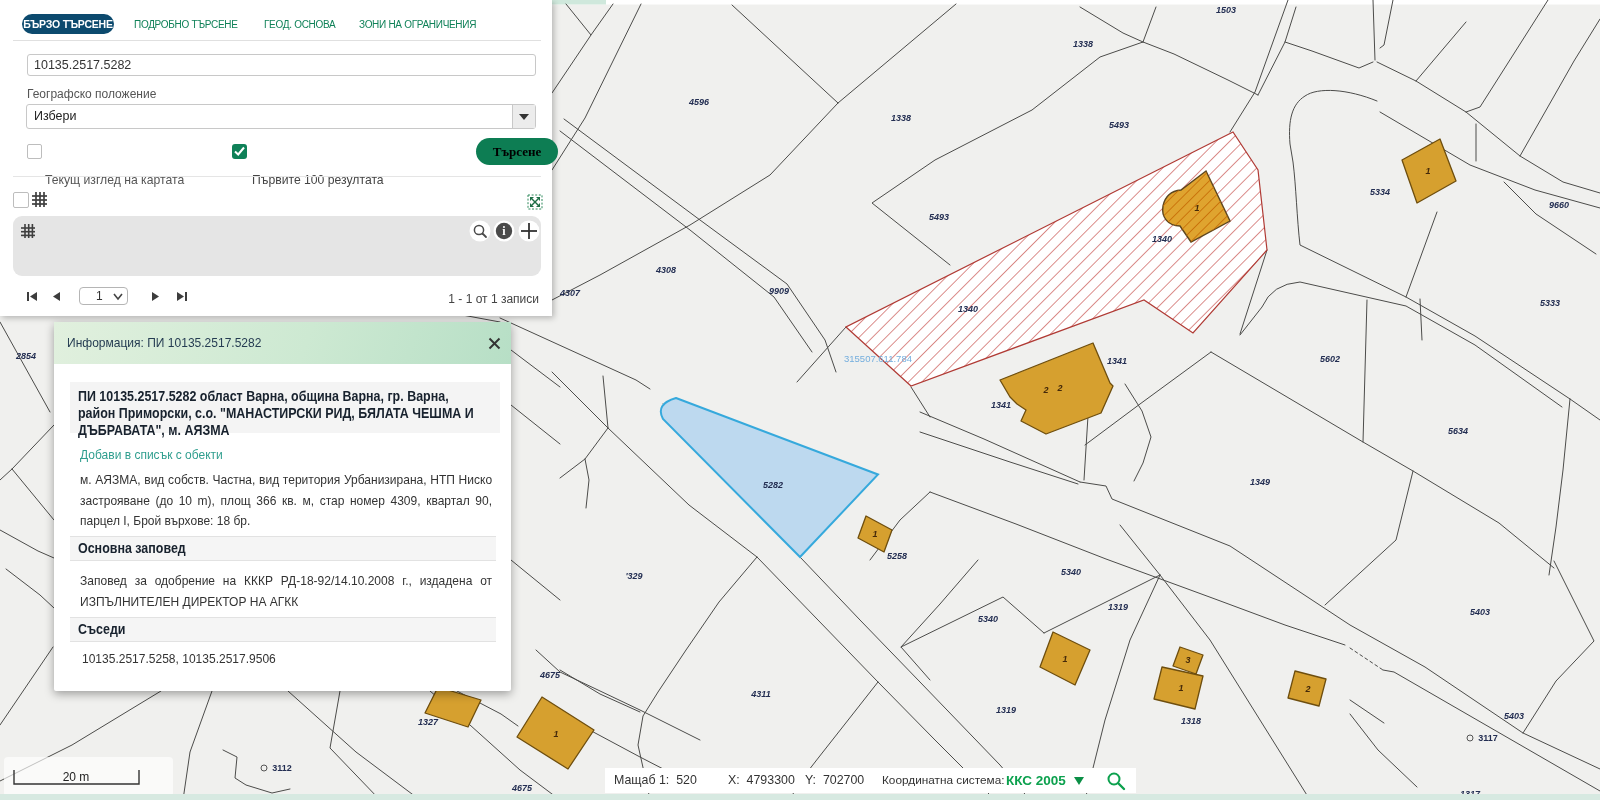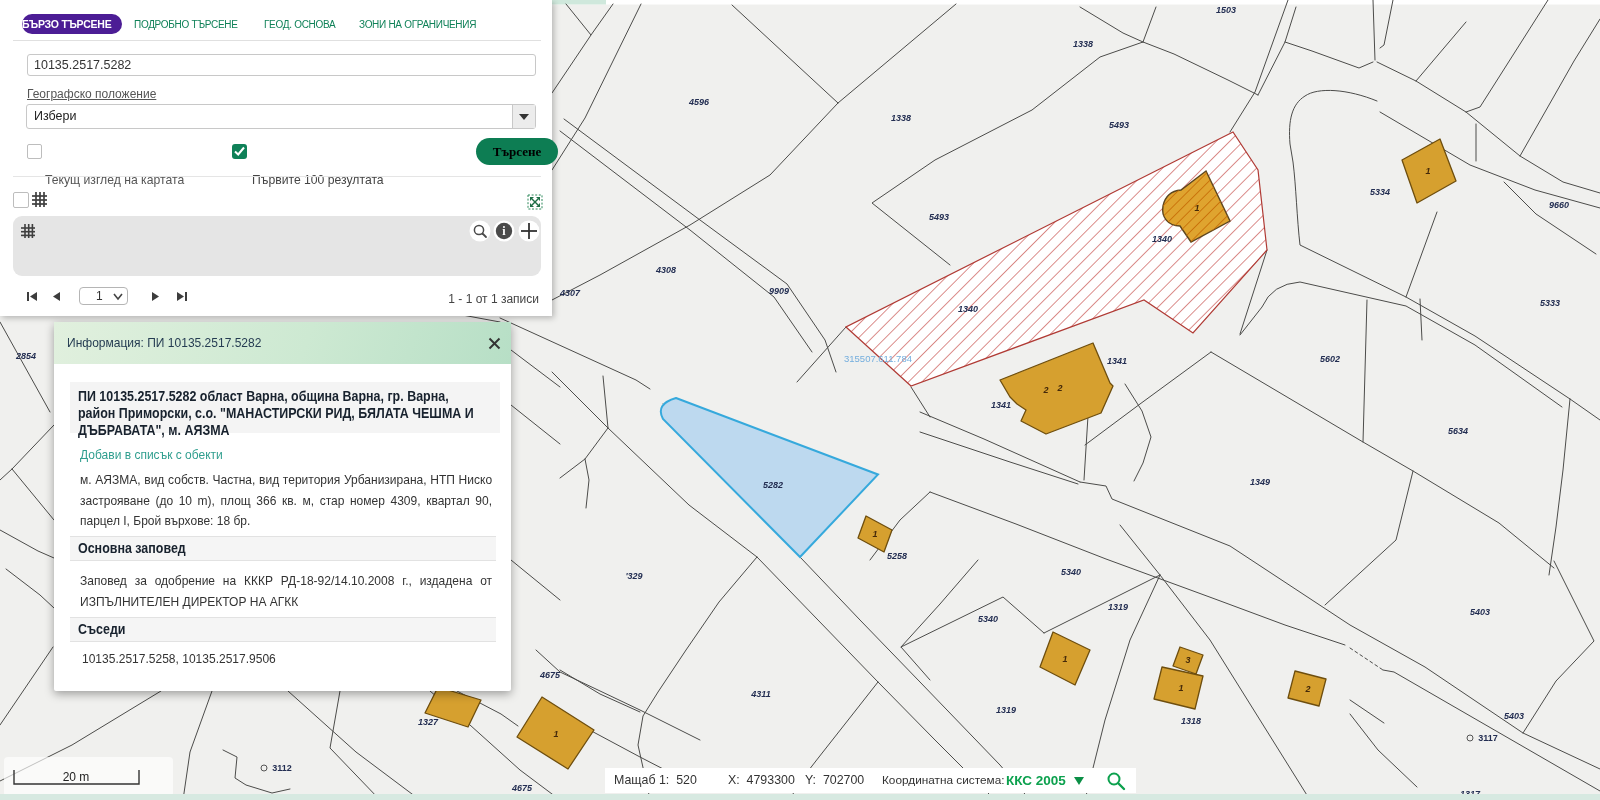--- a/index.html
+++ b/index.html
@@ -224,27 +224,27 @@
       <polygon points="1,1 11,1 6,9" fill="#0b8f46"></polygon>
     </svg>
   <svg class="abs" style="left:500px;top:2px" width="22" height="22">
     <circle cx="9" cy="9" r="5.5" fill="none" stroke="#0ca14e" stroke-width="2"></circle>
     <line x1="13.5" y1="13.5" x2="19" y2="19" stroke="#0ca14e" stroke-width="2.4" stroke-linecap="round"></line>
   </svg>
 </div>
 <div id="teal" class="abs"></div>
 
 <div id="panel" class="abs">
-  <div class="abs" style="left:22px;top:14px;width:100px;height:20px;background:#4c1d95;border-radius:11px;color:#fff;font-weight:bold;font-size:10.5px;line-height:20px;letter-spacing:-.2px;">БЪРЗО ТЪРСЕНЕ</div>
+  <div class="abs" style="left:22px;top:14px;width:92px;height:20px;background:#0c4a6e;border-radius:11px;color:#fff;font-weight:bold;font-size:10.5px;text-align:center;line-height:20px;letter-spacing:-.2px;">БЪРЗО ТЪРСЕНЕ</div>
   <div class="abs tabtxt" style="left:134px;top:19px;">ПОДРОБНО ТЪРСЕНЕ</div>
   <div class="abs tabtxt" style="left:264px;top:19px;">ГЕОД. ОСНОВА</div>
   <div class="abs tabtxt" style="left:359px;top:19px;">ЗОНИ НА ОГРАНИЧЕНИЯ</div>
   <div class="abs" style="left:13px;top:40px;width:528px;height:1px;background:#e0e0e0"></div>
   <div class="abs" style="left:27px;top:54px;width:501px;height:20px;border:1px solid #c8c8c8;border-radius:3px;font-size:12.5px;color:#333;line-height:20px;padding-left:6px;">10135.2517.5282</div>
-  <div class="abs" style="left:27px;top:87px;font-size:12px;color:#555;text-decoration:underline;">Географско положение</div>
+  <div class="abs" style="left:27px;top:87px;font-size:12px;color:#555;">Географско положение</div>
   <div class="abs" style="left:26px;top:104px;width:501px;height:23px;border:1px solid #c8c8c8;border-radius:3px;font-size:12.5px;color:#222;line-height:23px;padding-left:7px;">Избери
      <div class="abs" style="right:0;top:0;width:22px;height:23px;background:#ececec;border-left:1px solid #c8c8c8;">
        <svg width="22" height="23">
           <polygon points="6,9 16,9 11,15" fill="#333"></polygon>
         </svg>
      </div>
   </div>
   <div class="abs" style="left:27px;top:144px;width:13px;height:13px;border:1px solid #bdbdbd;border-radius:2px;background:#fff;"></div>
   <div class="abs cblabel" style="left:45px;top:145px;">Текущ изглед на картата</div>
   <div class="abs" style="left:232px;top:144px;width:15px;height:15px;background:#0f8158;border-radius:3px;">

